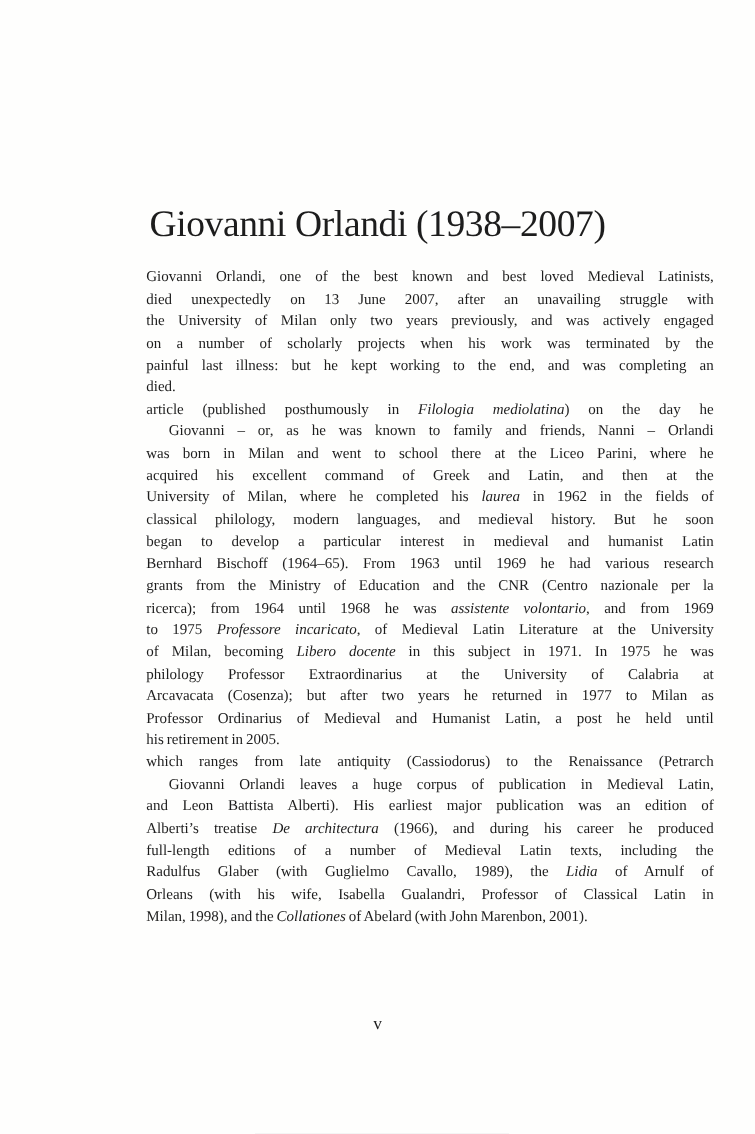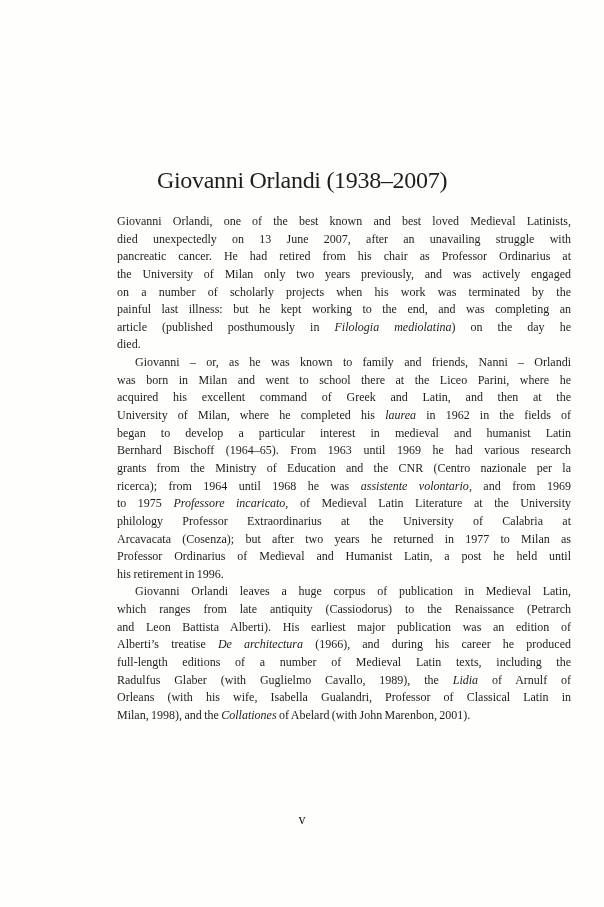--- a/index.html
+++ b/index.html
@@ -12,21 +12,21 @@
     font-family: "Liberation Serif", serif;
     color: #1d1d1d;
     overflow: hidden;
   }
   .title {
     position: absolute;
     top: 167px;
     left: 0;
     width: 604px;
     text-align: center;
-    font-size: 24px;
+    font-size: 30px;
     line-height: 26px;
     letter-spacing: -0.3px;
     white-space: nowrap;
   }
   .body-text {
     position: absolute;
     top: 213px;
     left: 72px;
     width: 454px;
     font-size: 12px;
@@ -54,41 +54,42 @@
 </style>
 </head>
 <body>
 
 <div class="page">
   <div class="title">Giovanni Orlandi (1938–2007)</div>
 
   <div class="body-text">
       <div class="line">Giovanni Orlandi, one of the best known and best loved Medieval Latinists,</div>
       <div class="line">died unexpectedly on 13 June 2007, after an unavailing struggle with</div>
-      <div class="line">pancreatic cancer. He had retired from his chair as Professor Ordinarius at</div>
       <div class="line">the University of Milan only two years previously, and was actively engaged</div>
       <div class="line">on a number of scholarly projects when his work was terminated by the</div>
       <div class="line">painful last illness: but he kept working to the end, and was completing an</div>
+      <div class="line para-last">died.</div>
       <div class="line">article (published posthumously in <i>Filologia mediolatina</i>) on the day he</div>
-      <div class="line para-last">died.</div>
       <div class="line indent">Giovanni – or, as he was known to family and friends, Nanni – Orlandi</div>
       <div class="line">was born in Milan and went to school there at the Liceo Parini, where he</div>
       <div class="line">acquired his excellent command of Greek and Latin, and then at the</div>
       <div class="line">University of Milan, where he completed his <i>laurea</i> in 1962 in the fields of</div>
+      <div class="line">classical philology, modern languages, and medieval history. But he soon</div>
       <div class="line">began to develop a particular interest in medieval and humanist Latin</div>
       <div class="line">Bernhard Bischoff (1964–65). From 1963 until 1969 he had various research</div>
       <div class="line">grants from the Ministry of Education and the CNR (Centro nazionale per la</div>
       <div class="line">ricerca); from 1964 until 1968 he was <i>assistente volontario</i>, and from 1969</div>
       <div class="line">to 1975 <i>Professore incaricato</i>, of Medieval Latin Literature at the University</div>
+      <div class="line">of Milan, becoming <i>Libero docente</i> in this subject in 1971. In 1975 he was</div>
       <div class="line">philology Professor Extraordinarius at the University of Calabria at</div>
       <div class="line">Arcavacata (Cosenza); but after two years he returned in 1977 to Milan as</div>
       <div class="line">Professor Ordinarius of Medieval and Humanist Latin, a post he held until</div>
-      <div class="line para-last">his retirement in 1996.</div>
+      <div class="line para-last">his retirement in 2005.</div>
+      <div class="line">which ranges from late antiquity (Cassiodorus) to the Renaissance (Petrarch</div>
       <div class="line indent">Giovanni Orlandi leaves a huge corpus of publication in Medieval Latin,</div>
-      <div class="line">which ranges from late antiquity (Cassiodorus) to the Renaissance (Petrarch</div>
       <div class="line">and Leon Battista Alberti). His earliest major publication was an edition of</div>
       <div class="line">Alberti’s treatise <i>De architectura</i> (1966), and during his career he produced</div>
       <div class="line">full-length editions of a number of Medieval Latin texts, including the</div>
       <div class="line">Radulfus Glaber (with Guglielmo Cavallo, 1989), the <i>Lidia</i> of Arnulf of</div>
       <div class="line">Orleans (with his wife, Isabella Gualandri, Professor of Classical Latin in</div>
       <div class="line para-last">Milan, 1998), and the <i>Collationes</i> of Abelard (with John Marenbon, 2001).</div>
     </div>
 
   <div class="page-number">v</div>
 </div>

